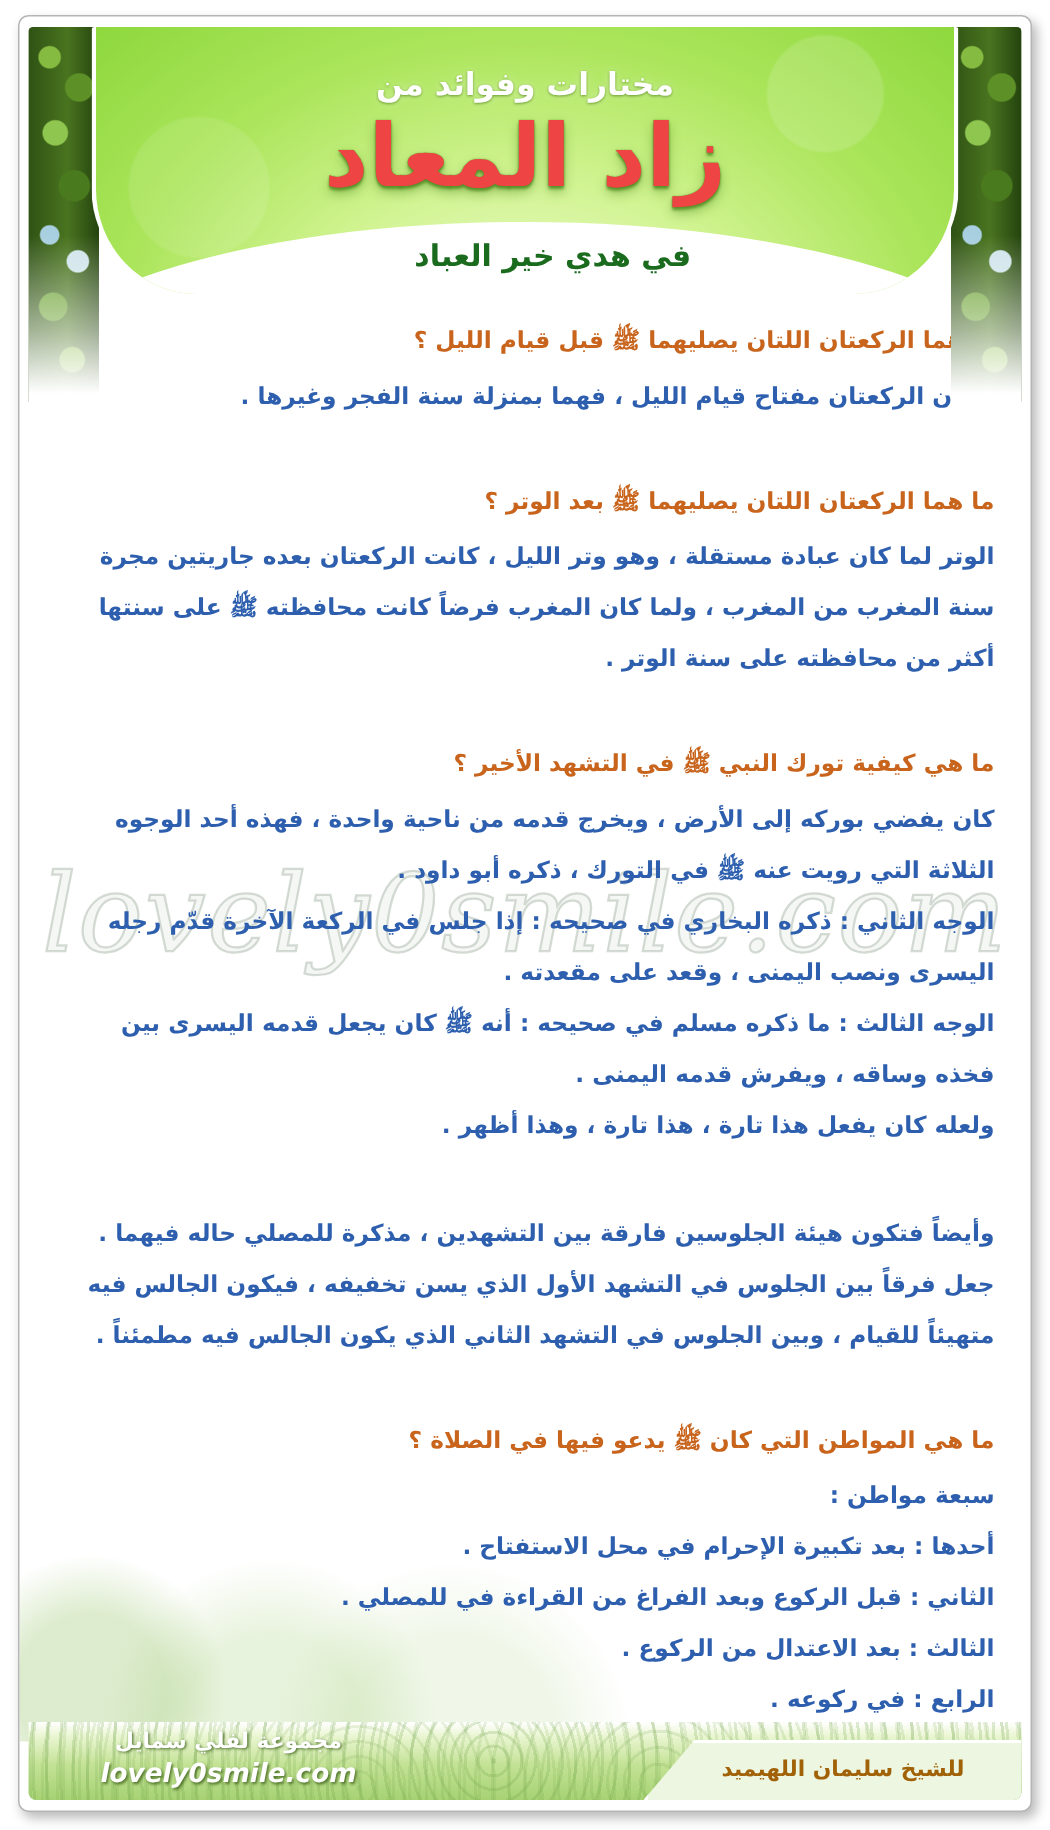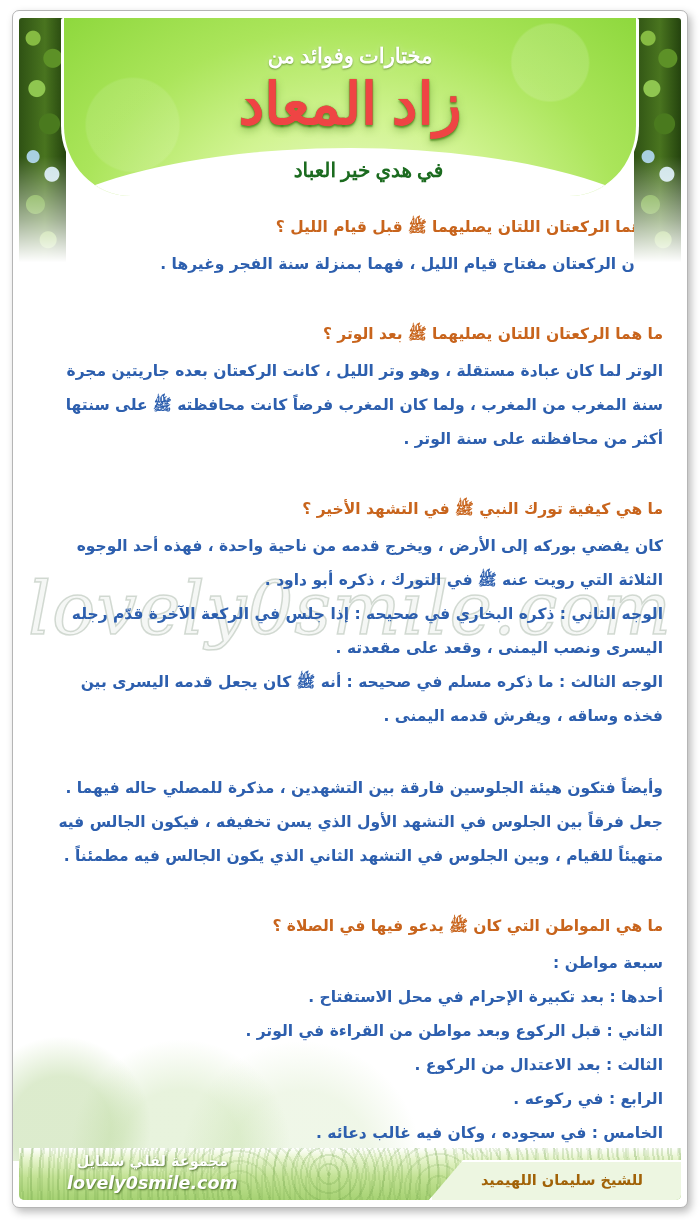--- a/index.html
+++ b/index.html
@@ -12,21 +12,21 @@
   body{
     width:700px;height:1220px;position:relative;background:#ffffff;
     font-family:"DejaVu Sans",sans-serif;overflow:hidden;
   }
   .page-card{
     position:absolute;left:12px;top:10px;width:674px;height:1196px;
     background:#ffffff;border:1px solid var(--card-border);border-radius:7px;
     box-shadow:3px 4px 8px rgba(0,0,0,.28);overflow:hidden;
   }
   
-  .header{position:relative;height:178px;margin:7px 6px 0;z-index:5;font-family:Liberation Serif, serif;}
+  .header{position:relative;height:178px;margin:7px 6px 0;z-index:5;}
   .photo-strip{
     position:absolute;top:0;width:47px;height:252px;z-index:2;border-radius:3px;
     background-color:#3a5c17;
     background-image:
       radial-gradient(circle at 30% 8%,  #86bb42 0 7px, transparent 8px),
       radial-gradient(circle at 72% 16%, #5d9127 0 9px, transparent 10px),
       radial-gradient(circle at 38% 28%, #8fc650 0 8px, transparent 9px),
       radial-gradient(circle at 65% 42%, #4a7a1e 0 10px, transparent 11px),
       radial-gradient(circle at 30% 55%, #a8cfe0 0 6px, transparent 7px),
       radial-gradient(circle at 70% 62%, #cfe4ea 0 7px, transparent 8px),
@@ -159,30 +159,31 @@
       </div>
       <div class="qa">
         <div class="question">ما هما الركعتان اللتان يصليهما ﷺ بعد الوتر ؟</div>
         <p class="answer">الوتر لما كان عبادة مستقلة ، وهو وتر الليل ، كانت الركعتان بعده جاريتين مجرة سنة المغرب من المغرب ، ولما كان المغرب فرضاً كانت محافظته ﷺ على سنتها أكثر من محافظته على سنة الوتر .</p>
       </div>
       <div class="qa">
         <div class="question">ما هي كيفية تورك النبي ﷺ في التشهد الأخير ؟</div>
         <p class="answer">كان يفضي بوركه إلى الأرض ، ويخرج قدمه من ناحية واحدة ، فهذه أحد الوجوه الثلاثة التي رويت عنه ﷺ في التورك ، ذكره أبو داود .</p>
         <p class="answer">الوجه الثاني : ذكره البخاري في صحيحه : إذا جلس في الركعة الآخرة قدّم رجله اليسرى ونصب اليمنى ، وقعد على مقعدته .</p>
         <p class="answer">الوجه الثالث : ما ذكره مسلم في صحيحه : أنه ﷺ كان يجعل قدمه اليسرى بين فخذه وساقه ، ويفرش قدمه اليمنى .</p>
+        <p class="answer">ولعله كان يفعل هذا تارة ، هذا تارة ، وهذا أظهر .</p>
       </div>
       <div class="qa">
         <p class="answer">وأيضاً فتكون هيئة الجلوسين فارقة بين التشهدين ، مذكرة للمصلي حاله فيهما .</p>
         <p class="answer">جعل فرقاً بين الجلوس في التشهد الأول الذي يسن تخفيفه ، فيكون الجالس فيه متهيئاً للقيام ، وبين الجلوس في التشهد الثاني الذي يكون الجالس فيه مطمئناً .</p>
       </div>
       <div class="qa">
         <div class="question">ما هي المواطن التي كان ﷺ يدعو فيها في الصلاة ؟</div>
         <p class="answer">سبعة مواطن :</p>
         <p class="answer">أحدها : بعد تكبيرة الإحرام في محل الاستفتاح .</p>
-        <p class="answer">الثاني : قبل الركوع وبعد مواطن من القراءة في الوتر .</p>
+        <p class="answer">الثاني : قبل الركوع وبعد الفراغ من القراءة في للمصلي .</p>
         <p class="answer">الثالث : بعد الاعتدال من الركوع .</p>
         <p class="answer">الرابع : في ركوعه .</p>
         <p class="answer">الخامس : في سجوده ، وكان فيه غالب دعائه .</p>
       </div>
     </div>
 
   <div class="footer">
     <div class="footer-left">
       <div class="footer-group">مجموعة لفلي سمايل</div>
       <div class="footer-site">lovely0smile.com</div>

